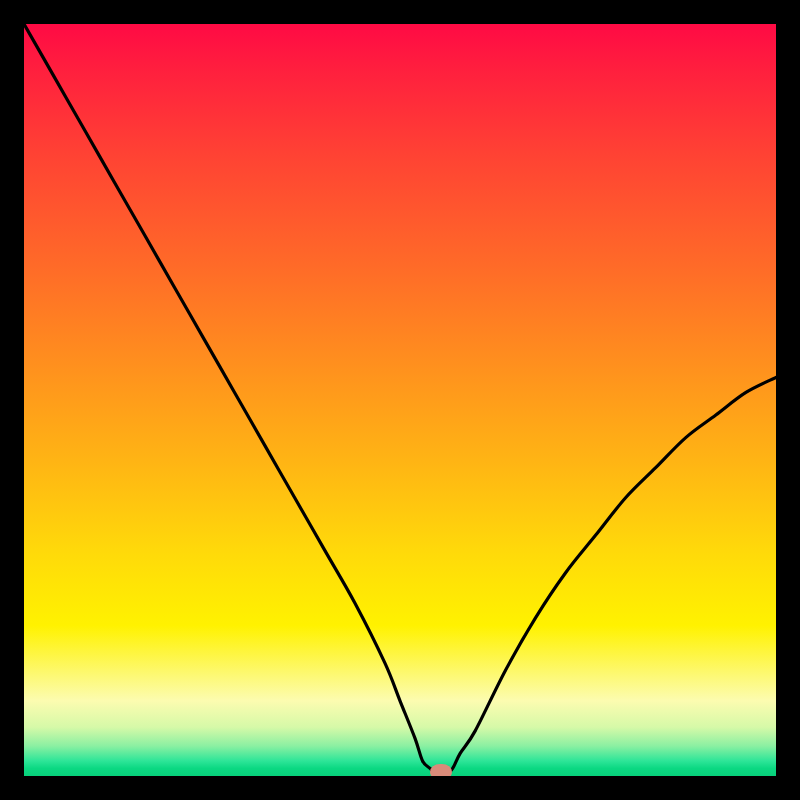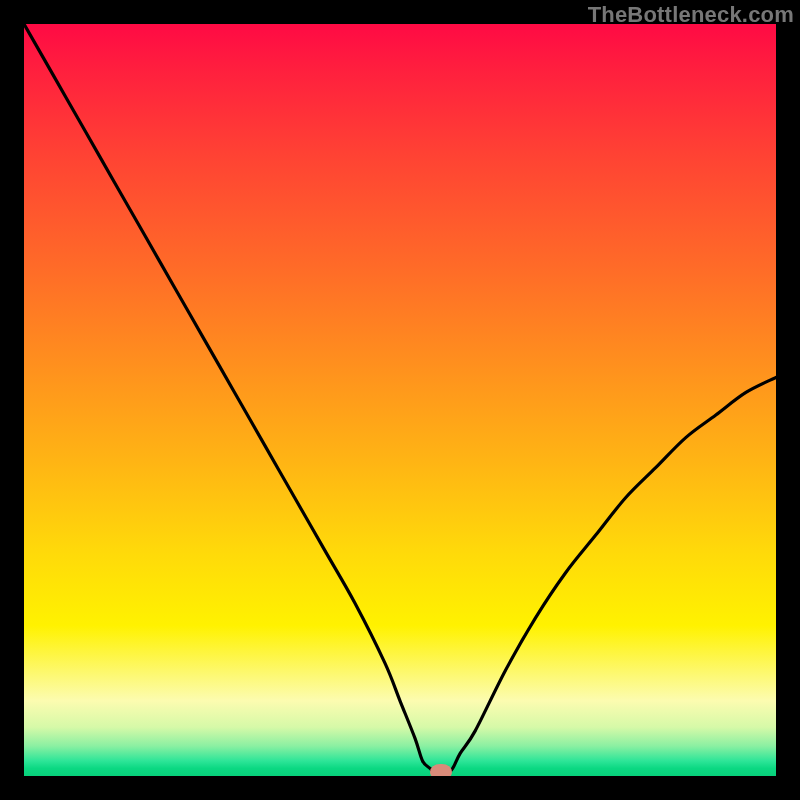--- a/index.html
+++ b/index.html
@@ -67,21 +67,20 @@
     font-weight: 600;
     letter-spacing: 0.2px;
     user-select: none;
   }
 </style>
 </head>
 <body>
 
 <div class="frame">
 
-  <div class="watermark">TheBottleneck.com</div>
 
   <div class="plot">
     <div class="gradient"></div>
 
     <svg class="curve" viewBox="0 0 752 752" preserveAspectRatio="none">
       <path id="curve-path" d="M 0.00 0.00 C 5.01 8.77, 20.05 35.09, 30.08 52.64 C 40.11 70.19, 50.13 87.73, 60.16 105.28 C 70.19 122.83, 80.21 140.37, 90.24 157.92 C 100.27 175.47, 110.29 193.01, 120.32 210.56 C 130.35 228.11, 140.37 245.65, 150.40 263.20 C 160.43 280.75, 170.45 298.29, 180.48 315.84 C 190.51 333.39, 200.53 350.93, 210.56 368.48 C 220.59 386.03, 230.61 403.57, 240.64 421.12 C 250.67 438.67, 260.69 456.21, 270.72 473.76 C 280.75 491.31, 290.77 508.85, 300.80 526.40 C 310.83 543.95, 320.85 560.24, 330.88 579.04 C 340.91 597.84, 353.44 622.91, 360.96 639.20 C 368.48 655.49, 370.99 664.27, 376.00 676.80 C 381.01 689.33, 387.28 704.37, 391.04 714.40 C 394.80 724.43, 396.05 731.95, 398.56 736.96 C 401.07 741.97, 403.57 741.97, 406.08 744.48 C 408.59 746.99, 411.09 750.75, 413.60 752.00 C 416.11 753.25, 418.61 753.25, 421.12 752.00 C 423.63 750.75, 426.13 748.24, 428.64 744.48 C 431.15 740.72, 432.40 735.71, 436.16 729.44 C 439.92 723.17, 443.68 720.67, 451.20 706.88 C 458.72 693.09, 471.25 665.52, 481.28 646.72 C 491.31 627.92, 501.33 610.37, 511.36 594.08 C 521.39 577.79, 531.41 562.75, 541.44 548.96 C 551.47 535.17, 561.49 523.89, 571.52 511.36 C 581.55 498.83, 591.57 485.04, 601.60 473.76 C 611.63 462.48, 621.65 453.71, 631.68 443.68 C 641.71 433.65, 651.73 422.37, 661.76 413.60 C 671.79 404.83, 681.81 398.56, 691.84 391.04 C 701.87 383.52, 711.89 374.75, 721.92 368.48 C 731.95 362.21, 746.99 355.95, 752.00 353.44" fill="none" stroke="#000" stroke-width="3.2" stroke-linejoin="round" stroke-linecap="round"></path>
     </svg>
 
     <div id="marker" class="marker" style="left: 417.36px; top: 748.24px; background: rgb(217, 139, 122);"></div>
   </div>

